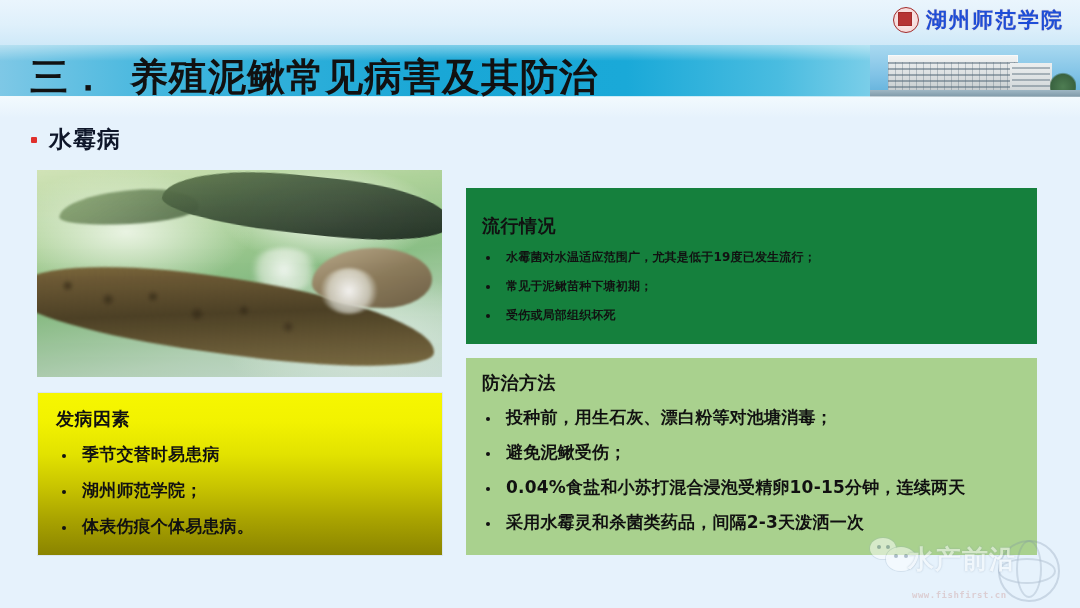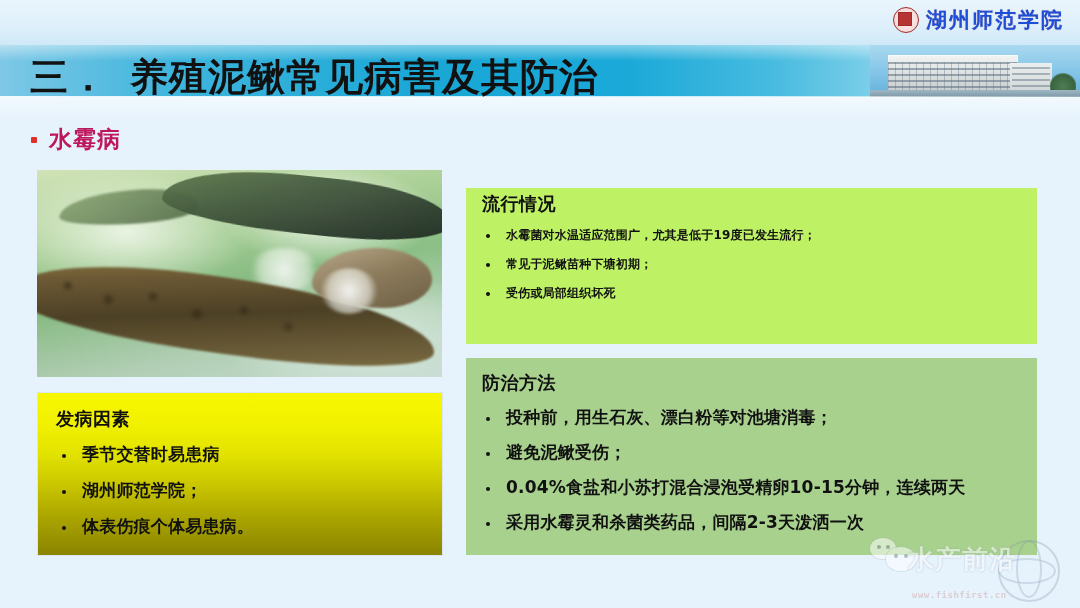--- a/index.html
+++ b/index.html
@@ -149,21 +149,21 @@
     gap: 12px;
     z-index: 4;
   }
   .subhead .dot {
     width: 6px; height: 6px;
     background: #e0302c;
     border-radius: 1px;
     flex: none;
   }
   .subhead .txt {
-    color: #be185d;
+    color: #0f172a;
     font-size: 23px;
     font-weight: 700;
     letter-spacing: 1px;
     white-space: nowrap;
   }
 
   
   .fish-photo {
     position: absolute;
     left: 37px; top: 170px;
@@ -294,22 +294,22 @@
     box-shadow: 0 0 0 1px rgba(0,0,0,.05);
   }
   #box-cause .box-title { margin-bottom: 12px; font-size: 18px; }
   #box-cause li { font-size: 17px; margin-bottom: 13px; }
   #box-cause li .bdot { margin-left: 6px; }
 
   
   #box-spread {
     left: 466px; top: 188px;
     width: 571px; height: 156px;
-    background: #bef264;
-    padding: 4px 16px 0 16px;
+    background: #15803d;
+    padding: 26px 16px 0 16px;
   }
   #box-spread .box-title { margin-bottom: 11px; font-size: 18px; }
   #box-spread li { font-size: 12px; margin-bottom: 12px; }
   #box-spread li .bdot { margin-left: 4px; }
 
   
   #box-prevent {
     left: 466px; top: 358px;
     width: 571px; height: 197px;
     background: #a9d18e;

